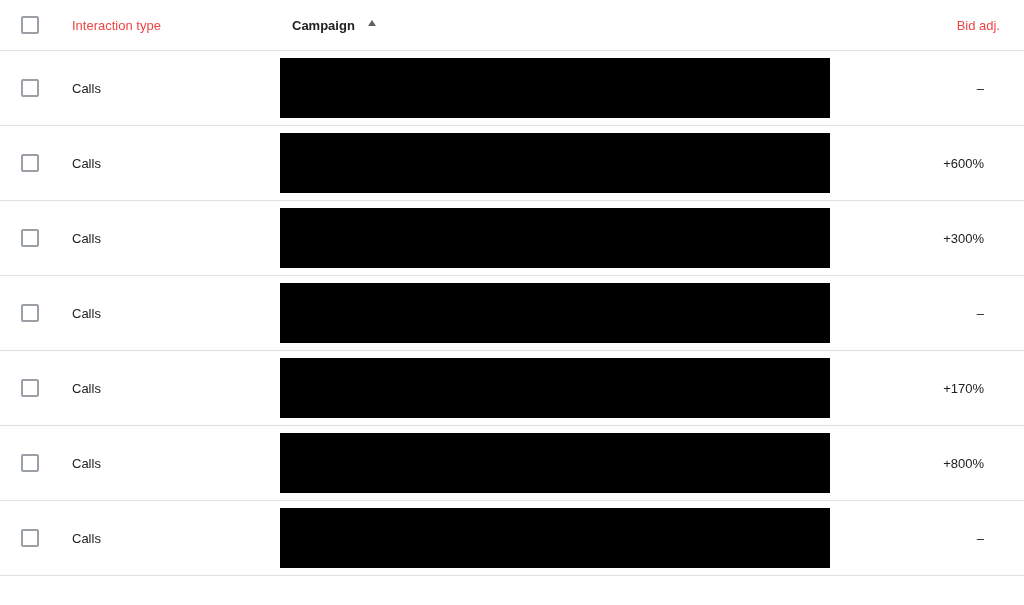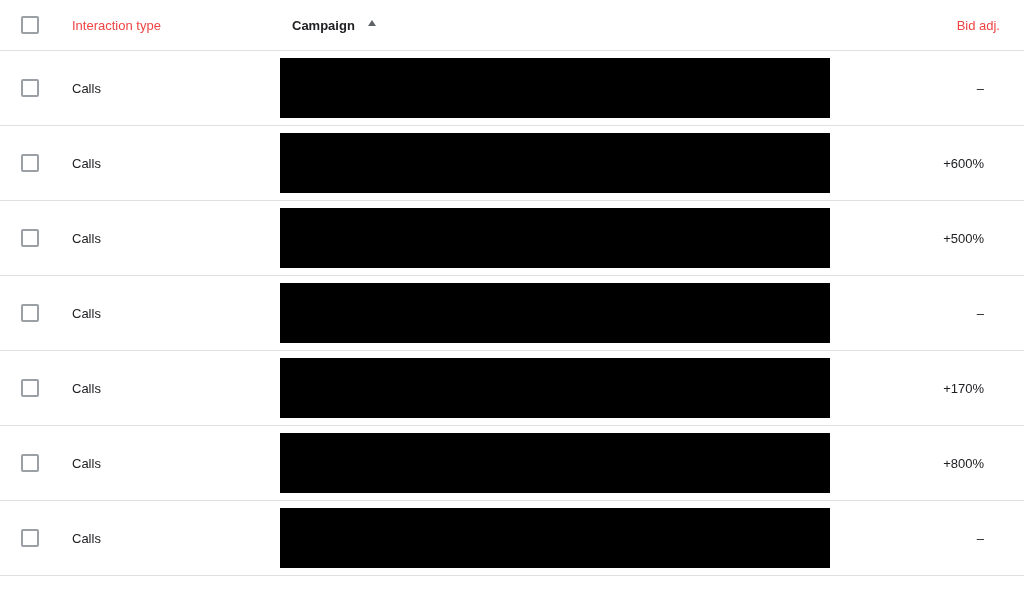--- a/index.html
+++ b/index.html
@@ -185,21 +185,21 @@
             <div class="black-overlay"></div>
           </td>
           <td class="bid-val">+600%</td>
         </tr>
         <tr>
           <td class="checkbox-col" style="text-align: center;"><span class="checkbox"></span></td>
           <td class="interaction-col">Calls</td>
           <td class="campaign-col" style="padding: 0px;">
             <div class="black-overlay"></div>
           </td>
-          <td class="bid-val">+500%</td>
+          <td class="bid-val">+300%</td>
         </tr>
         <tr>
           <td class="checkbox-col" style="text-align: center;"><span class="checkbox"></span></td>
           <td class="interaction-col">Calls</td>
           <td class="campaign-col" style="padding: 0px;">
             <div class="black-overlay"></div>
           </td>
           <td class="bid-val">–</td>
         </tr>
         <tr>

